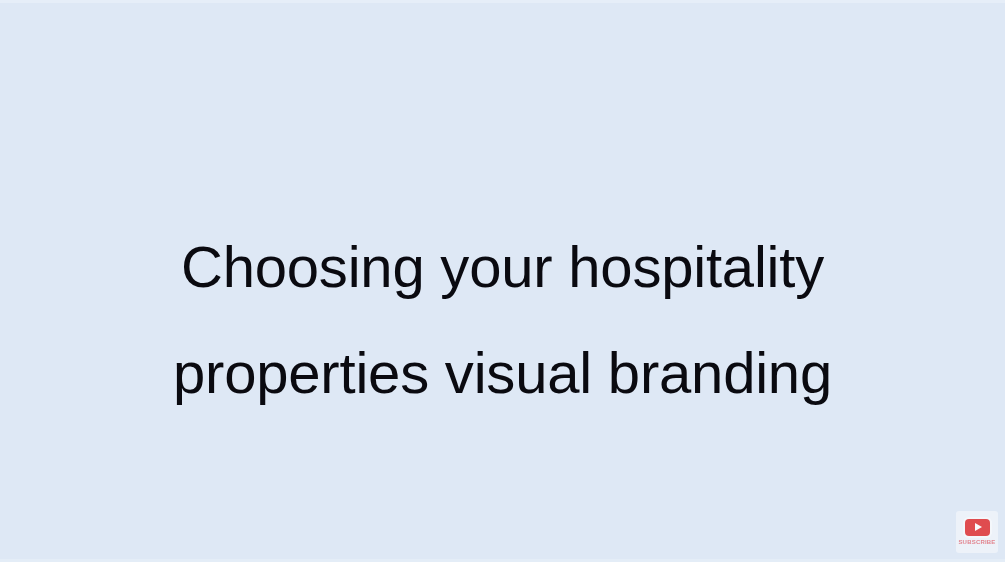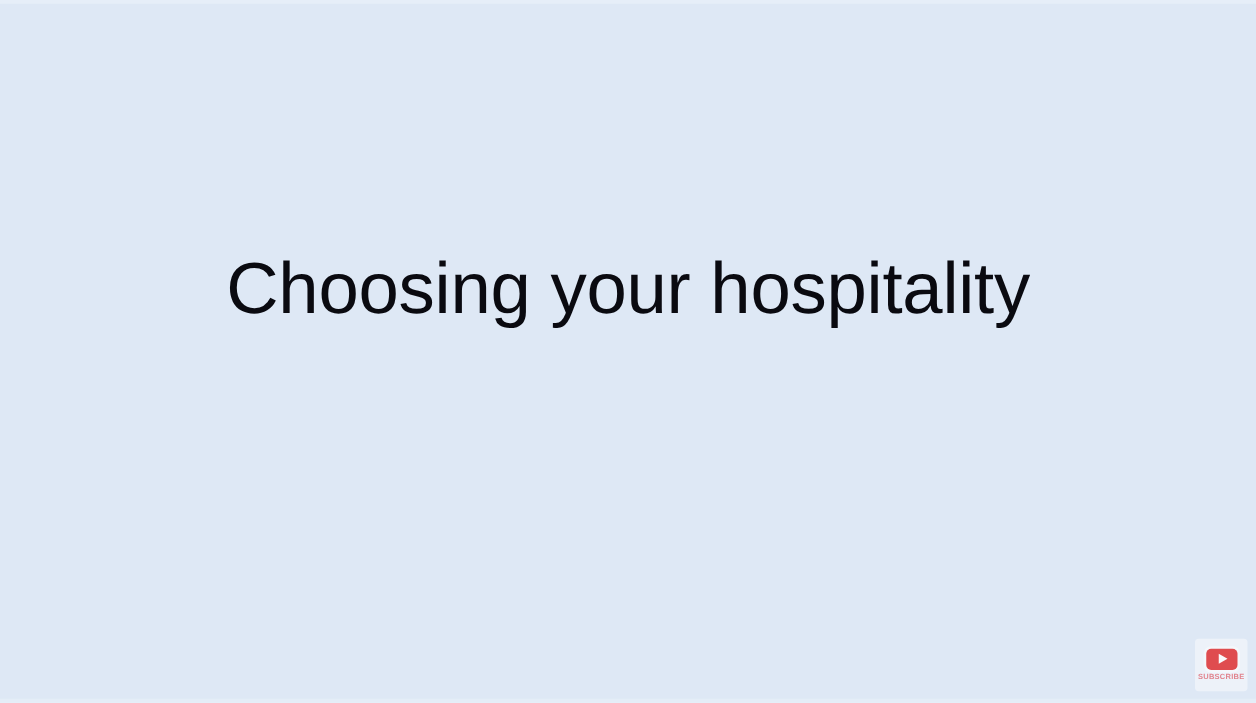--- a/index.html
+++ b/index.html
@@ -42,21 +42,21 @@
     width: 1005px;
     text-align: center;
     color: #0a0a10;
     font-family: "Liberation Sans", sans-serif;
     font-size: 58px;
     font-weight: 400;
     line-height: 70px;
     letter-spacing: -0.2px;
     white-space: nowrap;
   }
-  .title-line { display: block; }
+  .title-line { display: block; margin-top: 36px; }
 
   
   #subscribe-watermark {
     position: absolute;
     left: 956px;
     top: 511px;
     width: 42px;
     height: 42px;
     border-radius: 3px;
     background: rgba(255,255,255,0.55);
@@ -96,20 +96,21 @@
 </style>
 </head>
 <body>
 
 <div id="slide">
 
   <div id="top-edge"></div>
 
   <div id="title-block">
     <span class="title-line">Choosing your hospitality</span>
+    <span class="title-line">properties visual branding</span>
   </div>
 
   <div id="subscribe-watermark">
     <div id="yt-play-badge">
       <div id="yt-play-triangle"></div>
     </div>
     <div id="subscribe-label">SUBSCRIBE</div>
   </div>
 
   <div id="bottom-edge"></div>

